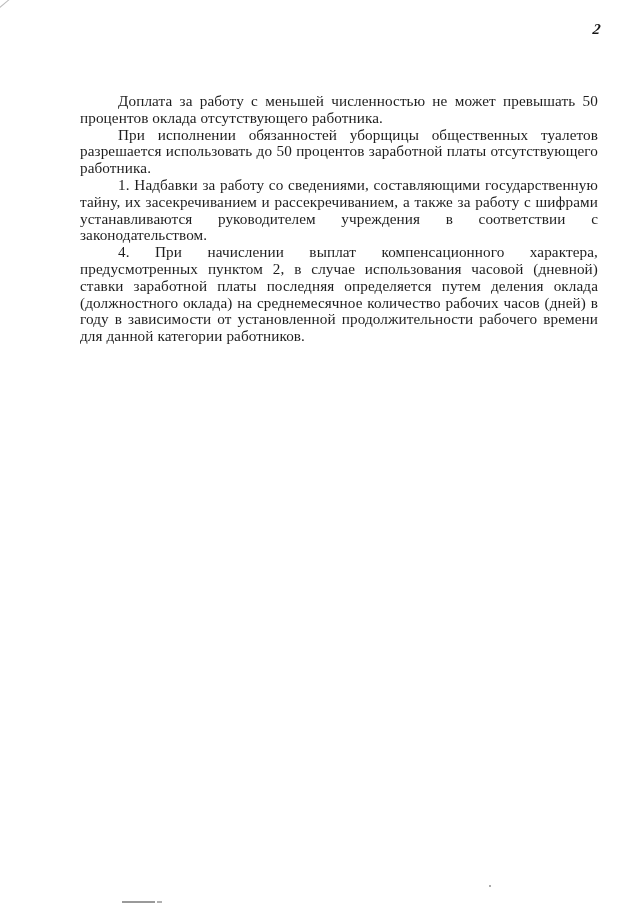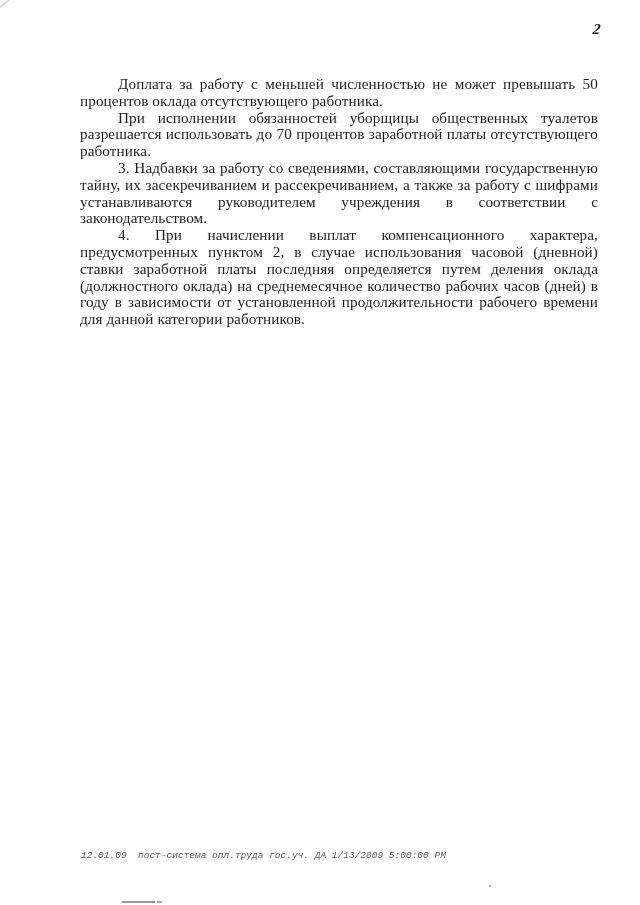--- a/index.html
+++ b/index.html
@@ -22,21 +22,21 @@
     font-family: "Liberation Serif", serif;
     font-style: italic;
     font-weight: bold;
     font-size: 15px;
     color: #161616;
     transform: skewX(-8deg);
   }
   .text-block {
     position: absolute;
     left: 80px;
-    top: 76px;
+    top: 93px;
     width: 518px;
     font-size: 15.2px;
     line-height: 16.8px;
     color: #1d1d1d;
     text-align: justify;
     letter-spacing: 0.1px;
     font-family: Liberation Serif, serif;
   }
   .text-block p {
     margin: 0;
@@ -94,24 +94,23 @@
 <body>
 
 <div class="page">
 
   <span class="artifact-diagonal"></span>
 
   <div class="page-number">2</div>
 
   <div class="text-block">
     <p>Доплата за работу с меньшей численностью не может превышать 50 процентов оклада отсутствующего работника.</p>
-    <p>При исполнении обязанностей уборщицы общественных туалетов разрешается использовать до 70 процентов заработной платы отсутствующего работника.</p>
-    <p>3. Надбавки за работу со сведениями, составляющими государственную тайну, их засекречиванием и рассекречиванием, а также за работу с шифрами устанавливаются руководителем учреждения в соответствии с законодательством.</p>
+    <p>При исполнении обязанностей уборщицы общественных туалетов разрешается использовать до 50 процентов заработной платы отсутствующего работника.</p>
+    <p>1. Надбавки за работу со сведениями, составляющими государственную тайну, их засекречиванием и рассекречиванием, а также за работу с шифрами устанавливаются руководителем учреждения в соответствии с законодательством.</p>
     <p>4. При начислении выплат компенсационного характера, предусмотренных пунктом 2, в случае использования часовой (дневной) ставки заработной платы последняя определяется путем деления оклада (должностного оклада) на среднемесячное количество рабочих часов (дней) в году в зависимости от установленной продолжительности рабочего времени для данной категории работников.</p>
   </div>
 
-  <div class="footer-stamp">12.01.09  пост-система опл.труда гос.уч. ДА 1/13/2009 5:00:00 PM</div>
 
   <span class="artifact-underline"></span>
   <span class="artifact-dash"></span>
   <span class="artifact-dot"></span>
 
 </div>
 
 </body></html>

